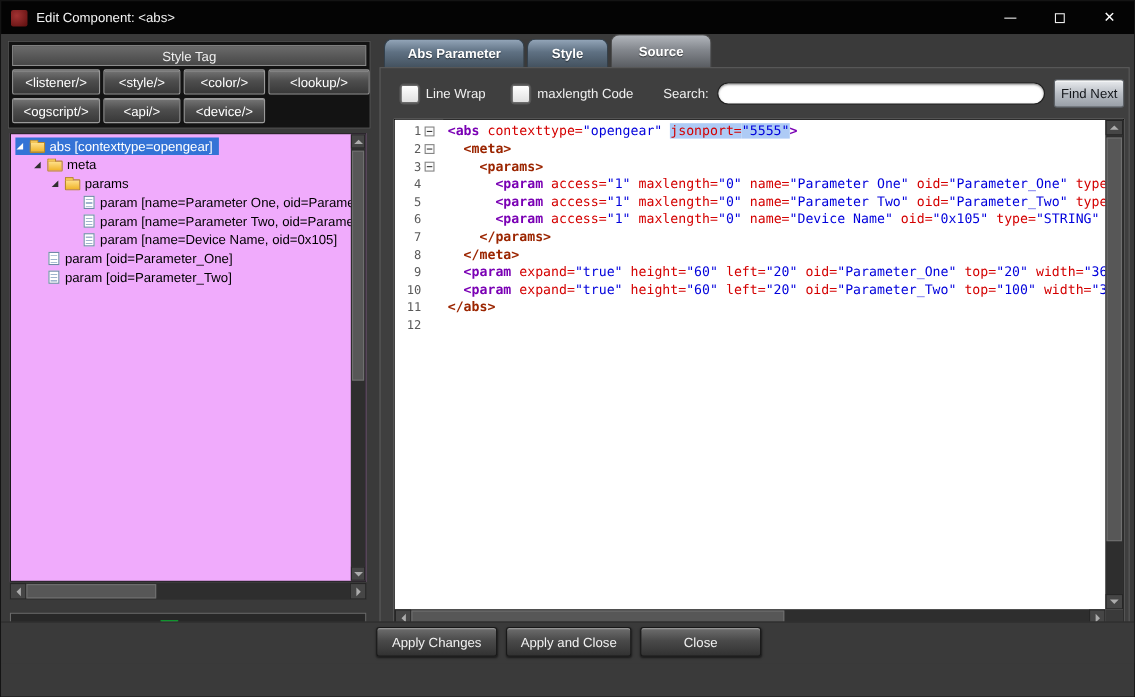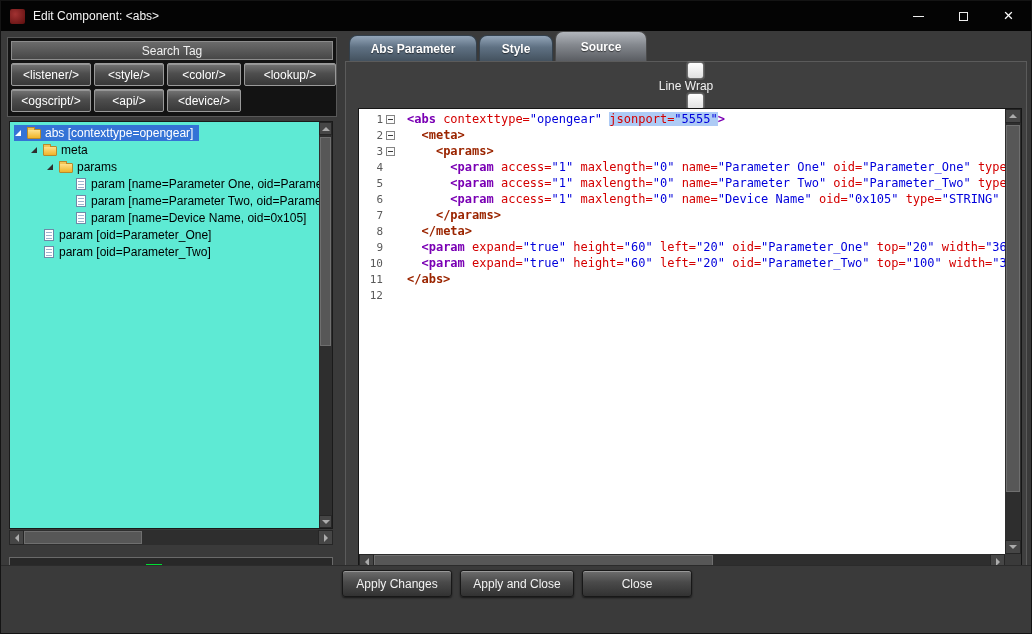--- a/index.html
+++ b/index.html
@@ -29,21 +29,21 @@
                 background:#131313; border:1px solid #585858; }
   .insert-header { margin:3px 3px 3px 3px; height:19px; line-height:18px; text-align:center;
                    color:#EFEFEF; font-size:12px; border:1px solid #8C8C8C;
                    background:linear-gradient(#6B6B6B,#474747); }
   .tag-row { display:flex; gap:3px; padding:0 3px; margin-bottom:3px; height:23px; }
   .tag-btn { height:23px; display:flex; align-items:center; justify-content:center;
              color:#FFFFFF; font-size:12px; border:1px solid #9A9A9A; border-radius:2px;
              background:linear-gradient(#757575,#4E4E4E 45%,#383838);
              box-shadow:inset 0 1px 0 rgba(255,255,255,.25); white-space:nowrap; flex:none; }
 
-  .tree { position:absolute; left:4px; top:90px; width:324px; height:408px; background:#5eead4;
+  .tree { position:absolute; left:4px; top:90px; width:324px; height:408px; background:#f0abfc;
           border:1px solid #1A1A1A; overflow:hidden; }
   #tree-rows { position:absolute; left:0; top:2px; right:13px; overflow:hidden; }
   .tree-row { height:17px; display:flex; align-items:center; white-space:nowrap; overflow:hidden; }
   .tree-row-inner { display:inline-flex; align-items:center; height:16px; padding-right:3px;
                     color:#000; font-size:12px; }
   .tree-row-inner.sel { color:#FFFFFF; }
   .expander { width:10px; height:10px; margin-right:3px; position:relative; flex:none; }
   .expander::after { content:""; position:absolute; left:1px; top:2px;
                      border-left:6px solid transparent; border-bottom:6px solid #2F2F2F; }
   .sel .expander::after { border-bottom-color:#FFFFFF; }
@@ -95,21 +95,21 @@
   .tab { height:26px; display:flex; align-items:center; justify-content:center; color:#FFFFFF;
          font-size:12px; font-weight:bold; text-shadow:0 1px 1px rgba(0,0,0,.55);
          border:1px solid #33404C; border-bottom:none; border-radius:8px 8px 0 0;
          background:linear-gradient(#93A5B8,#5F7183 45%,#44525F); flex:none; }
   .tab.tab-sel { height:30px; border-color:#4A4A4A;
                  background:linear-gradient(#B2B6BC,#84888E 45%,#5A5D62); }
 
   .body { position:absolute; left:0; top:30px; right:0; bottom:0; background:#3F3F3F;
           border:1px solid #5B5B5B; }
   .toolbar { position:absolute; left:0; top:0; right:0; height:46px; display:flex;
-             align-items:center; padding-left:18px;flex-direction:column; }
+             align-items:center; padding-left:18px; }
   .checkbox { width:17px; height:17px; border-radius:3px; border:1px solid #6E6E6E;
               background:linear-gradient(#FFFFFF,#E0E0E0); flex:none;
               box-shadow:0 0 0 1px rgba(255,255,255,.12); }
   .cb-label { color:#F0F0F0; font-size:12px; margin-left:6px; margin-right:24px; white-space:nowrap; }
   .cb-label.lbl2 { margin-right:27px; }
   .search-label { color:#F0F0F0; font-size:12px; margin-right:8px; white-space:nowrap; }
   .search-input { width:298px; height:20px; border-radius:10px; border:1px solid #1E1E1E;
                   background:#FFFFFF; padding:0 9px; font-size:12px; outline:none;
                   box-shadow:inset 0 1px 2px rgba(0,0,0,.45);
                   font-family:"Liberation Sans", sans-serif; }
@@ -169,21 +169,21 @@
       <div class="wbtn">
         <span class="glyph-close">×</span>
         </div>
     </div>
   </div>
 
   <div class="content">
 
     <div class="left-panel">
       <div class="insert-box">
-        <div class="insert-header">Search Tag</div>
+        <div class="insert-header">Style Tag</div>
         <div id="tag-rows">
             <div class="tag-row">
               <div class="tag-btn" style="width: 80px;">&lt;listener/&gt;</div>
               <div class="tag-btn" style="width: 70px;">&lt;style/&gt;</div>
               <div class="tag-btn" style="width: 74px;">&lt;color/&gt;</div>
               <div class="tag-btn" style="width: 92px;">&lt;lookup/&gt;</div>
             </div>
             <div class="tag-row">
               <div class="tag-btn" style="width: 80px; text-align: center;">&lt;ogscript/&gt;</div>
               <div class="tag-btn" style="width: 70px;">&lt;api/&gt;</div>

